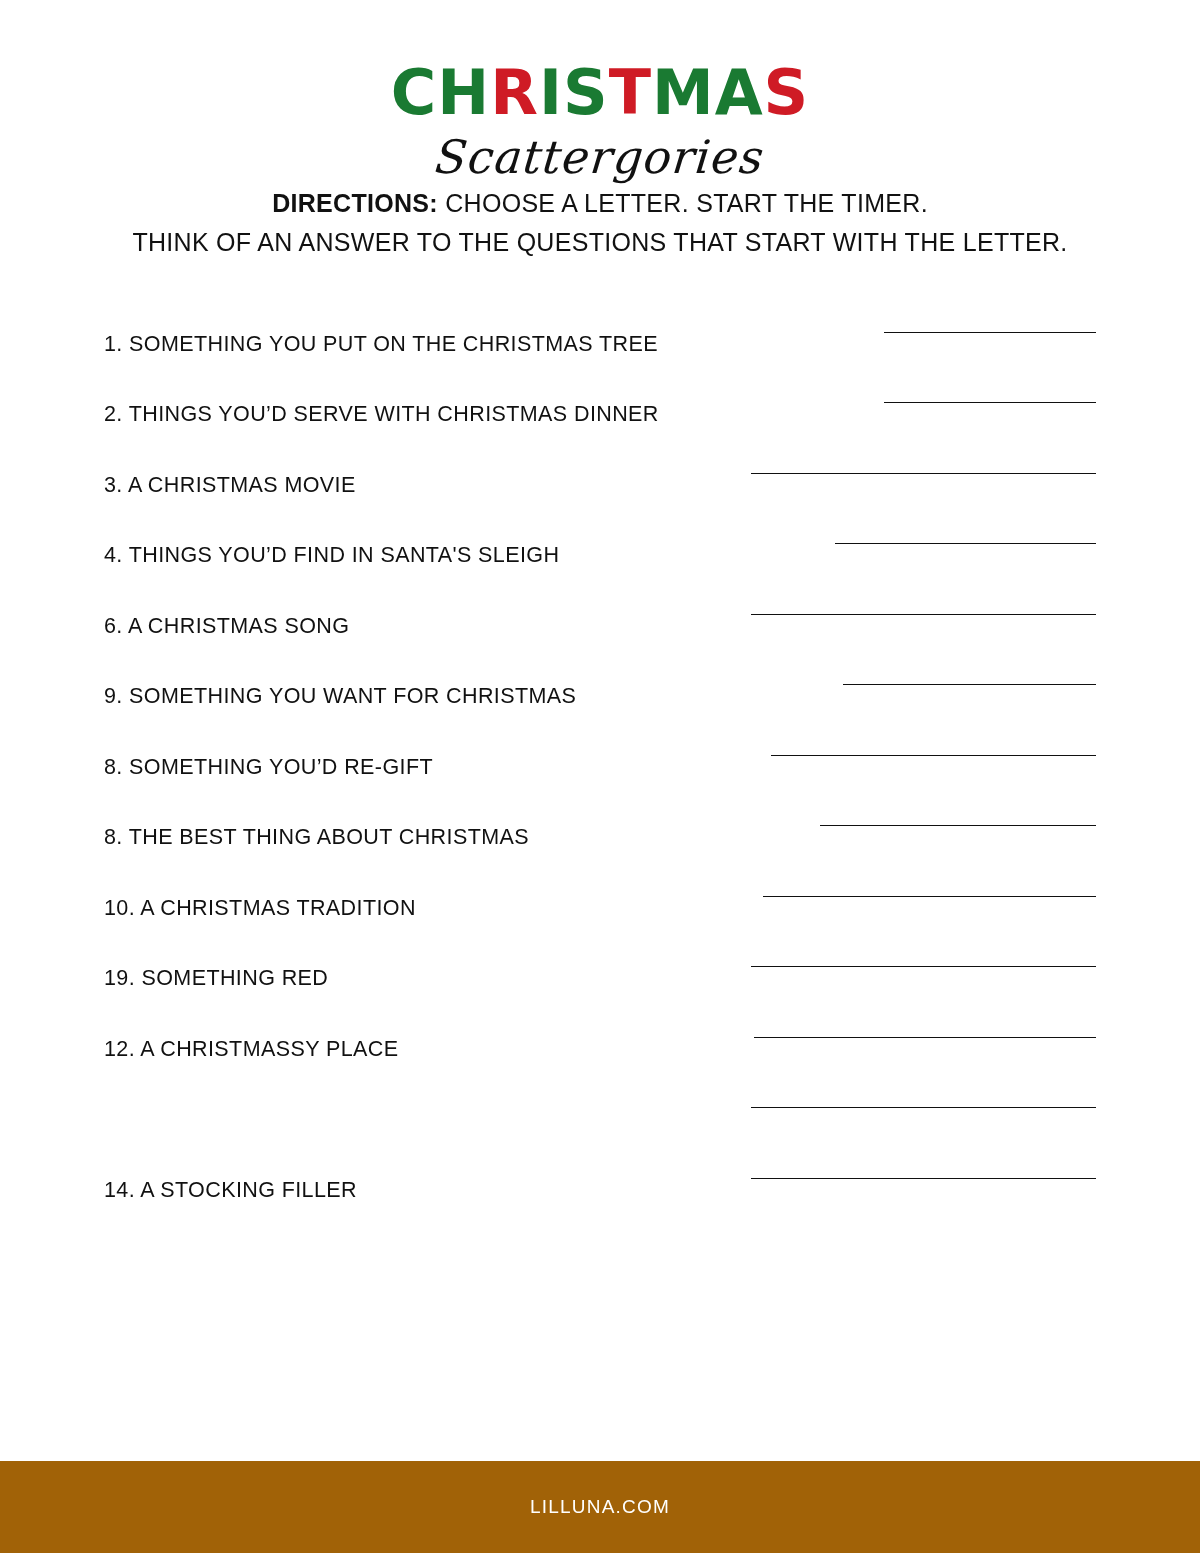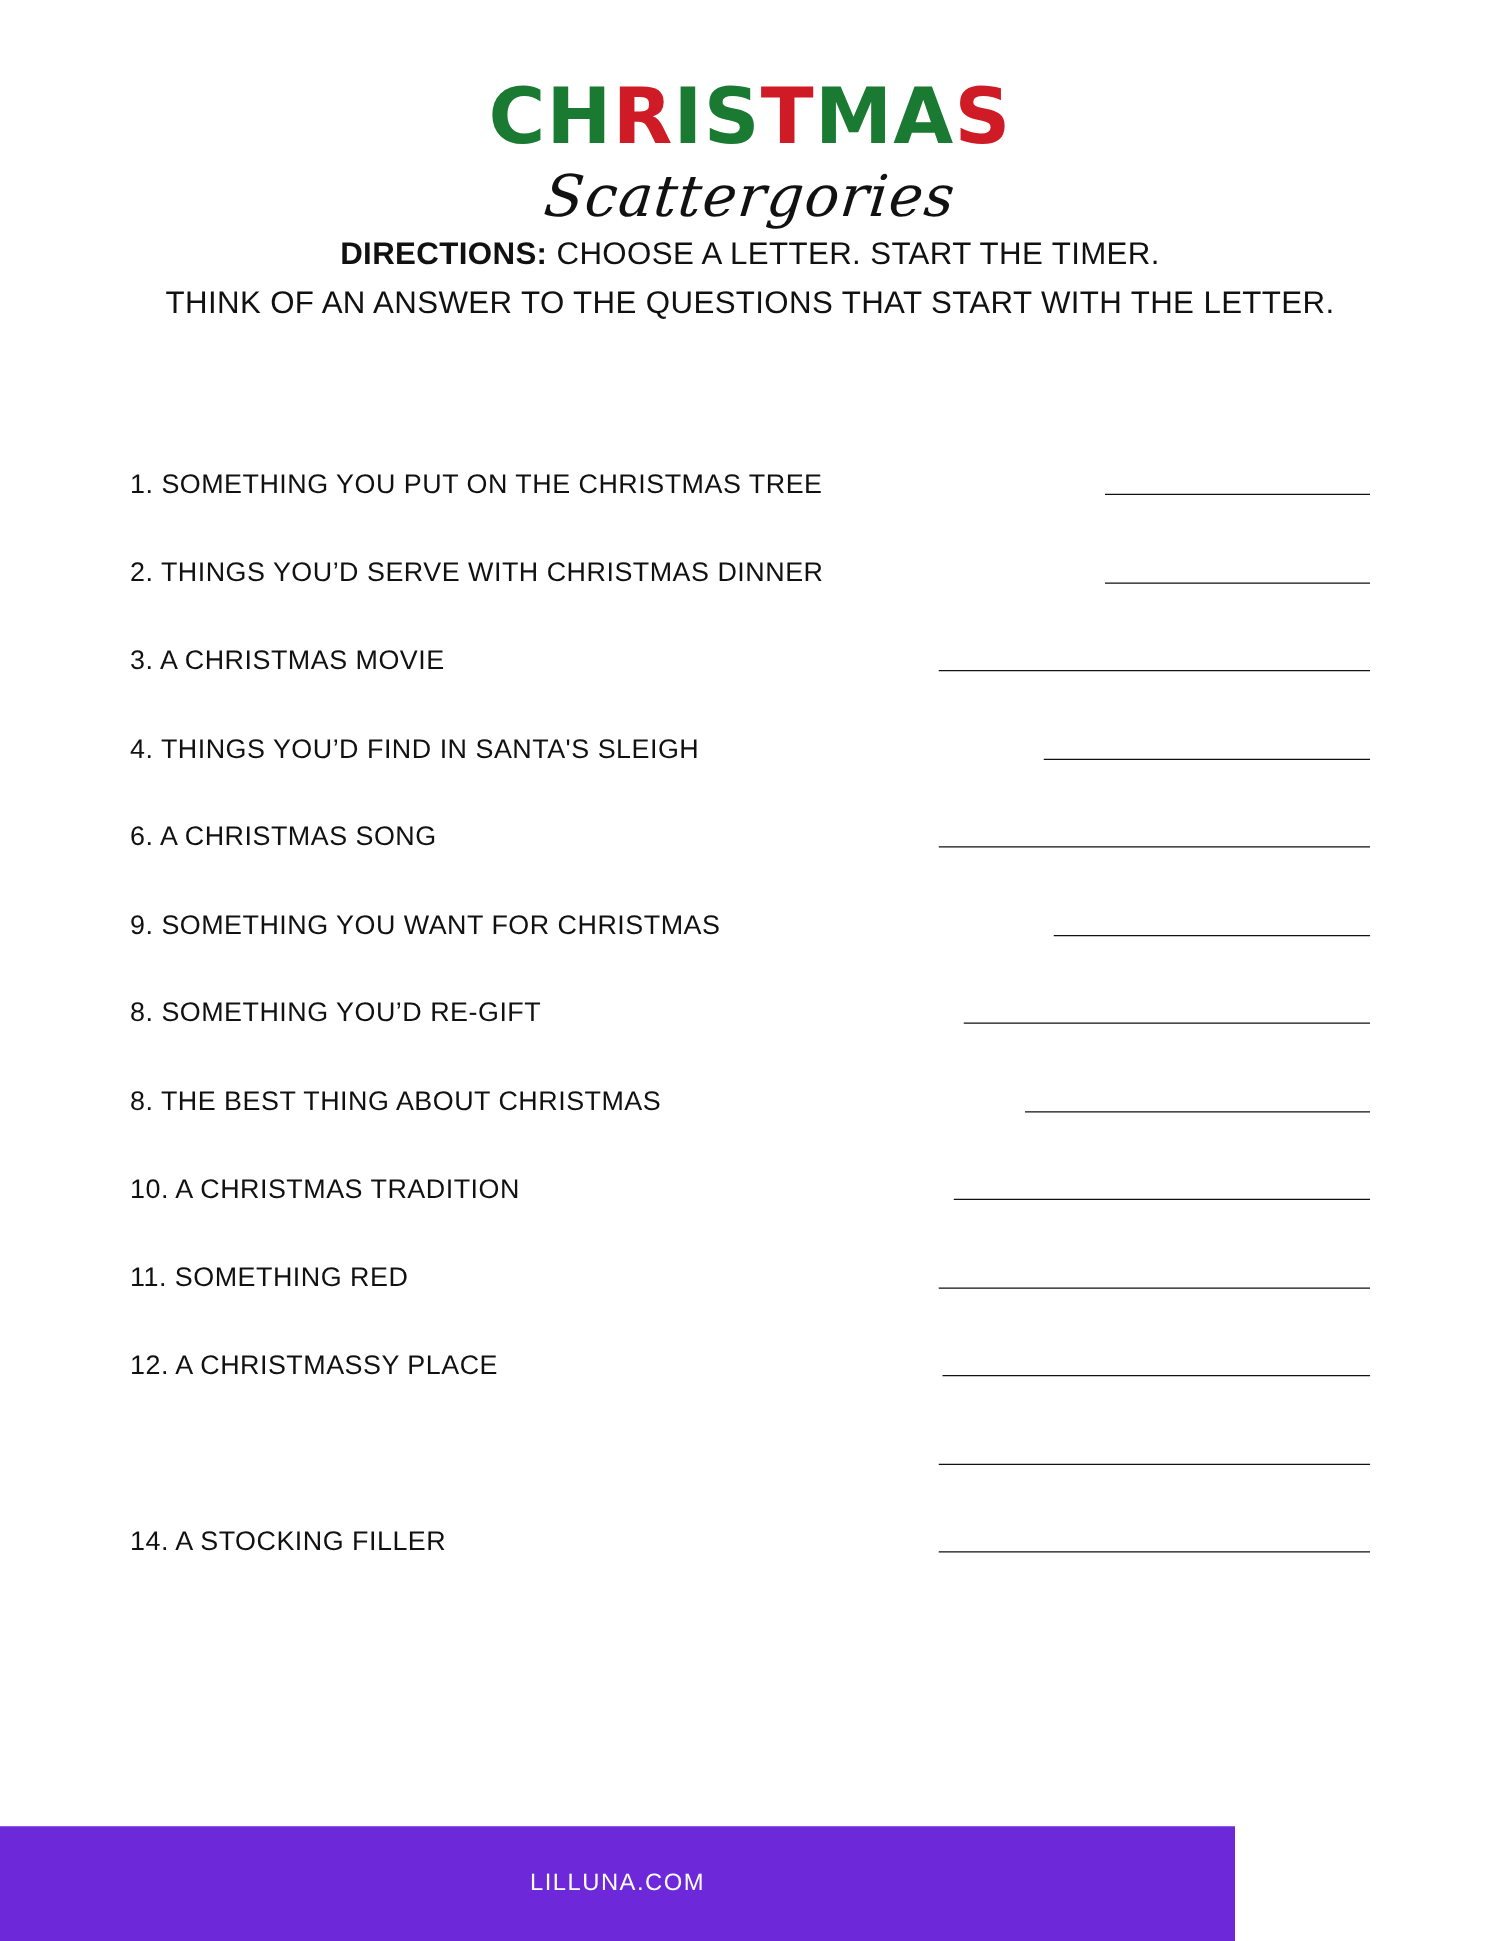--- a/index.html
+++ b/index.html
@@ -62,21 +62,21 @@
   }
 
   
   .list {
     margin-top: 70px;
     padding: 0 104px 0 104px;
     flex: 1;
   }
   .row {
     display: flex;
-    align-items: flex-end;
+    align-items: flex-start;
     height: 70.5px;
   }
   .q-text {
     font-size: 21.5px;
     letter-spacing: 0.4px;
     color: #111;
     white-space: nowrap;
     padding-bottom: 2px;
   }
   .q-line {
@@ -91,23 +91,23 @@
   }
   .spacer {
     flex: 1;
   }
 
   
   .footer {
     position: absolute;
     left: 0;
     bottom: 0;
-    width: 988px;
+    width: 1200px;
     height: 92px;
-    background: #6d28d9;
+    background: #a16207;
     display: flex;
     align-items: center;
     justify-content: center;
   }
   .footer-text {
     color: #ffffff;
     font-size: 19px;
     letter-spacing: 1.2px;
   }
 </style>
@@ -168,21 +168,21 @@
         <div class="q-text">8. THE BEST THING ABOUT CHRISTMAS</div>
         <div style="flex: 1 1 0%;"></div>
         <div class="q-line"></div>
       </div>
       <div class="row wide">
         <div class="q-text">10. A CHRISTMAS TRADITION</div>
         <div style="flex: 1 1 0%;"></div>
         <div class="q-line"></div>
       </div>
       <div class="row wide">
-        <div class="q-text">11. SOMETHING RED</div>
+        <div class="q-text">19. SOMETHING RED</div>
         <div style="flex: 1 1 0%;"></div>
         <div class="q-line"></div>
       </div>
       <div class="row wide">
         <div class="q-text">12. A CHRISTMASSY PLACE</div>
         <div style="flex: 1 1 0%;"></div>
         <div class="q-line"></div>
       </div>
       <div class="row wide">
         <div style="flex: 1 1 0%;"></div>

